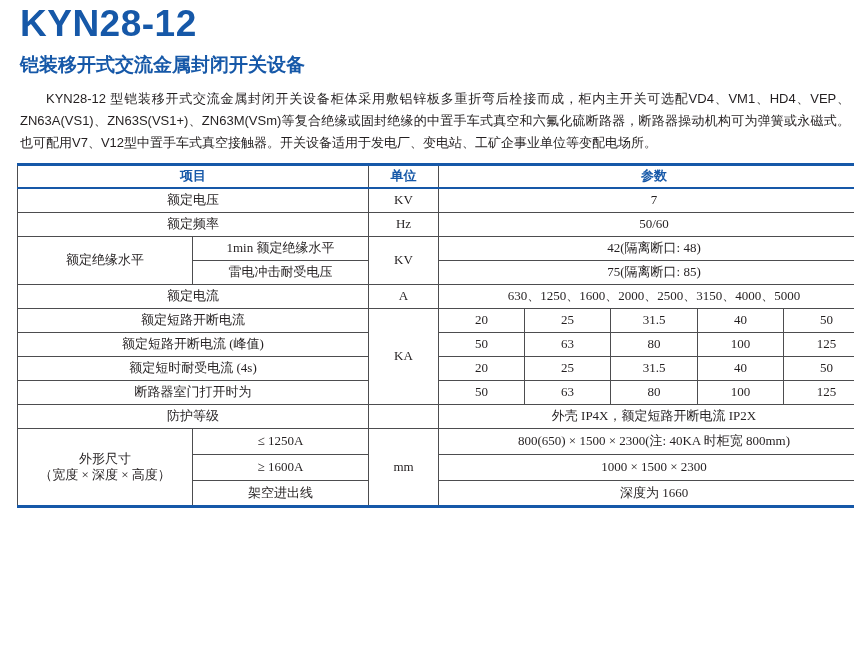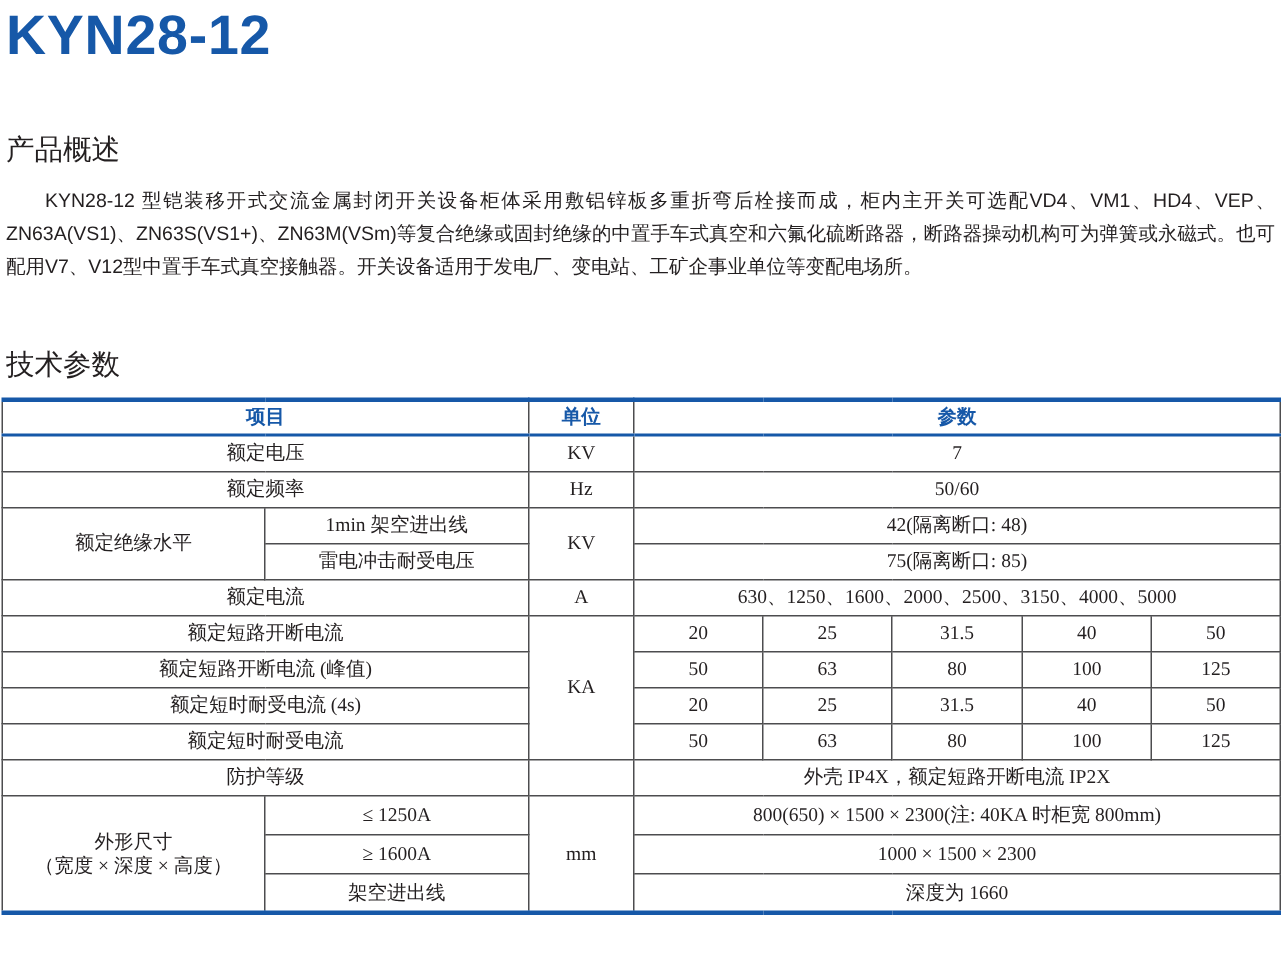--- a/index.html
+++ b/index.html
@@ -9,21 +9,21 @@
   }
   *{box-sizing:border-box;}
   html,body{margin:0;padding:0;}
   body{
     width:854px;height:645px;
     background:#ffffff;
     color:var(--ink);
     font-family:"Liberation Sans","DejaVu Sans",sans-serif;
     overflow:hidden;
   }
-  .page{padding:2px 1px 0 1px;}
+  .page{padding:2px 1px 0 1px;margin-left:16px;}
   .title{
     margin:2px 0 0 3px;
     font-size:37px;
     font-weight:bold;
     color:var(--blue);
     line-height:1.1;
     letter-spacing:0.5px;
   }
   .subtitle{
     margin:7px 0 0 3px;
@@ -74,25 +74,24 @@
   }
   table.specs td.tall{height:26px;}
   .two-line span{display:block;line-height:16px;}
 </style>
 </head>
 <body>
 
 <div class="page">
 
   <h1 class="title">KYN28-12</h1>
+  <div class="subtitle">铠装移开式交流金属封闭开关设备</div>
 
-  <h2 class="section-heading overview-heading">产品概述</h2>
   <p class="overview-text">KYN28-12 型铠装移开式交流金属封闭开关设备柜体采用敷铝锌板多重折弯后栓接而成，柜内主开关可选配VD4、VM1、HD4、VEP、ZN63A(VS1)、ZN63S(VS1+)、ZN63M(VSm)等复合绝缘或固封绝缘的中置手车式真空和六氟化硫断路器，断路器操动机构可为弹簧或永磁式。也可配用V7、V12型中置手车式真空接触器。开关设备适用于发电厂、变电站、工矿企事业单位等变配电场所。</p>
 
-  <h2 class="section-heading specs-heading">技术参数</h2>
 
   <table class="specs">
     <colgroup>
       <col style="width:175px">
         <col style="width:176px">
         <col style="width:70px">
       <col style="width:86px">
         <col style="width:86px">
         <col style="width:87px">
         <col style="width:86px">
@@ -112,21 +111,21 @@
       </tr>
 
       <tr>
         <td colspan="2">额定频率</td>
         <td>Hz</td>
         <td colspan="5">50/60</td>
       </tr>
 
       <tr>
         <td rowspan="2">额定绝缘水平</td>
-        <td>1min 架空进出线</td>
+        <td>1min 额定绝缘水平</td>
         <td rowspan="2">KV</td>
         <td colspan="5">42(隔离断口: 48)</td>
       </tr>
       <tr>
         <td>雷电冲击耐受电压</td>
         <td colspan="5">75(隔离断口: 85)</td>
       </tr>
 
       <tr>
         <td colspan="2">额定电流</td>
@@ -153,21 +152,21 @@
       </tr>
       <tr>
         <td colspan="2">额定短时耐受电流 (4s)</td>
         <td>20</td>
         <td>25</td>
         <td>31.5</td>
         <td>40</td>
         <td>50</td>
       </tr>
       <tr>
-        <td colspan="2">额定短时耐受电流</td>
+        <td colspan="2">断路器室门打开时为</td>
         <td>50</td>
         <td>63</td>
         <td>80</td>
         <td>100</td>
         <td>125</td>
       </tr>
 
       <tr>
         <td colspan="2">防护等级</td>
         <td></td>

